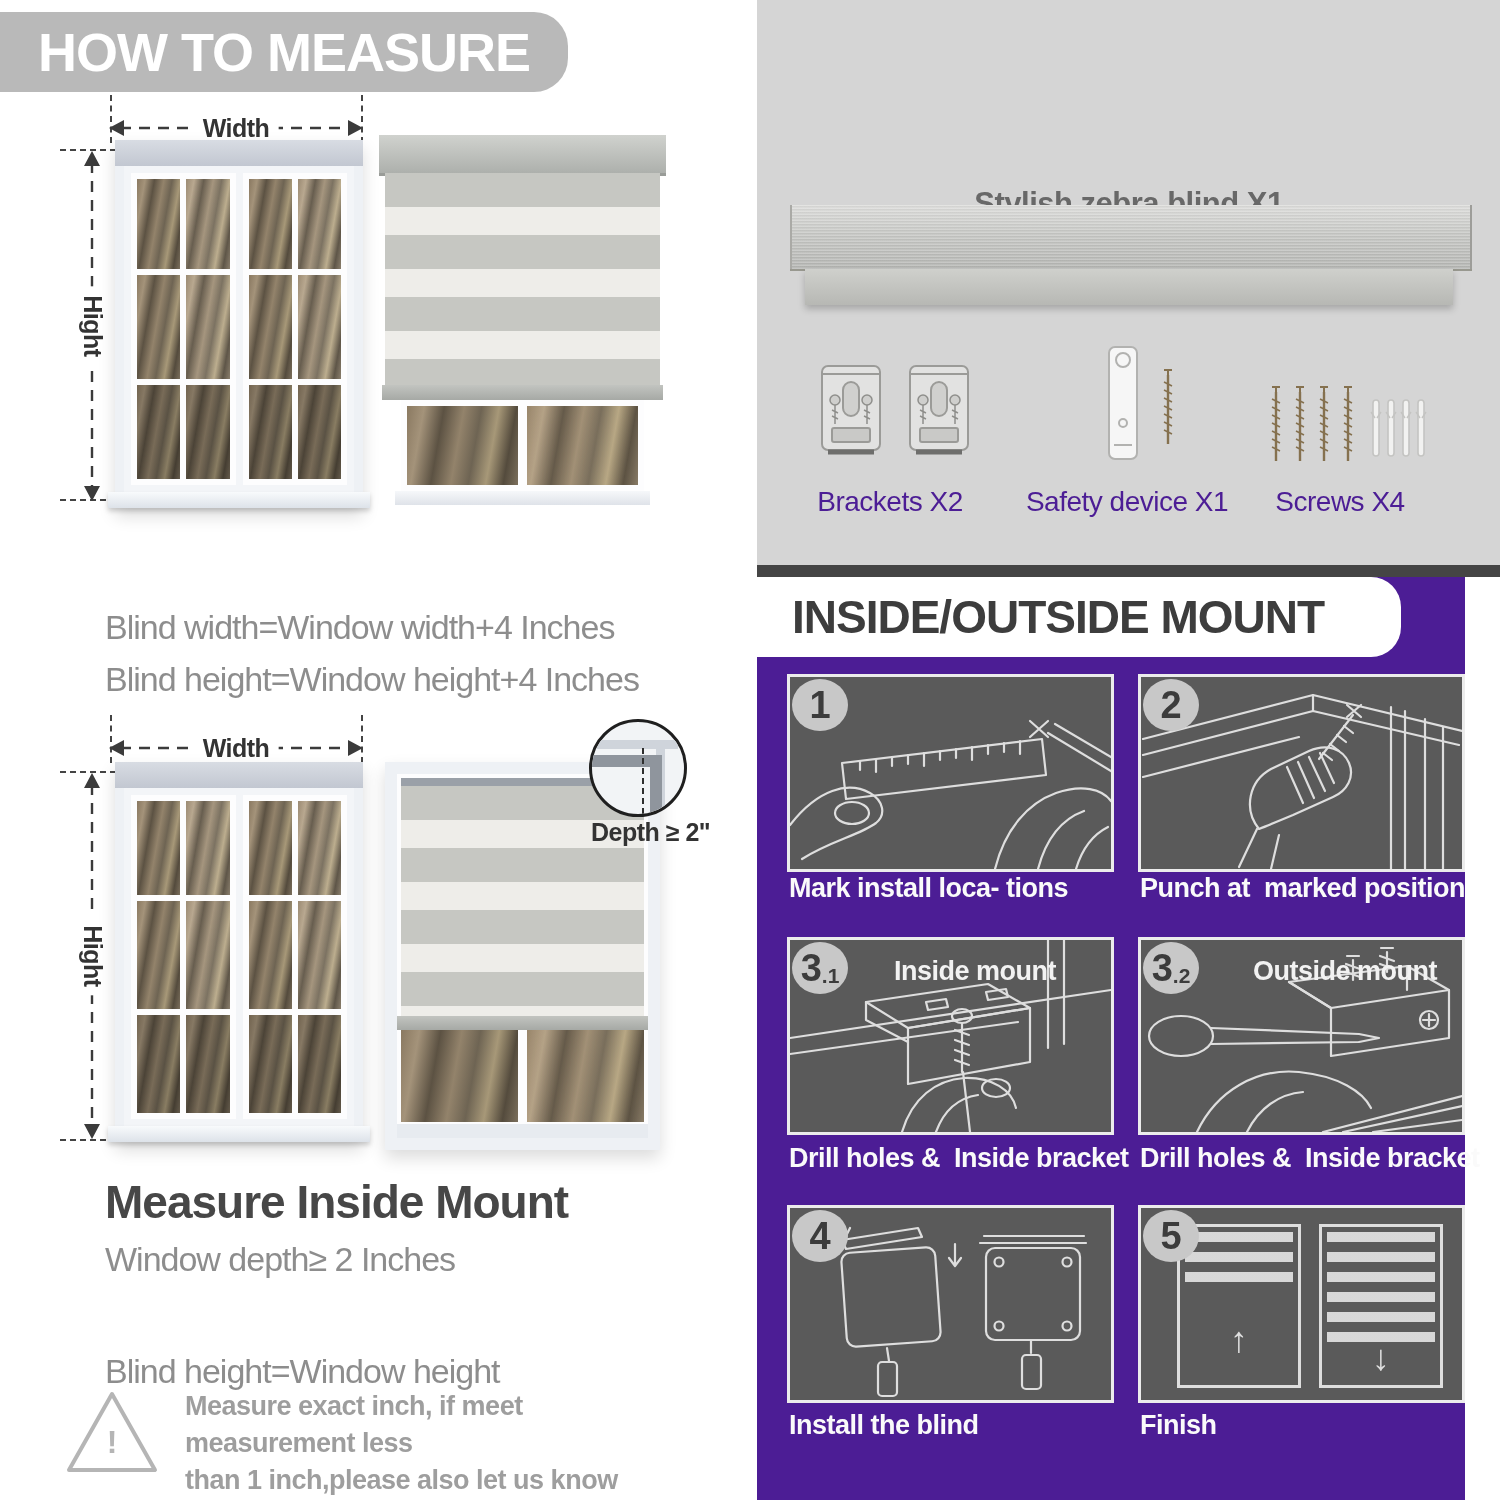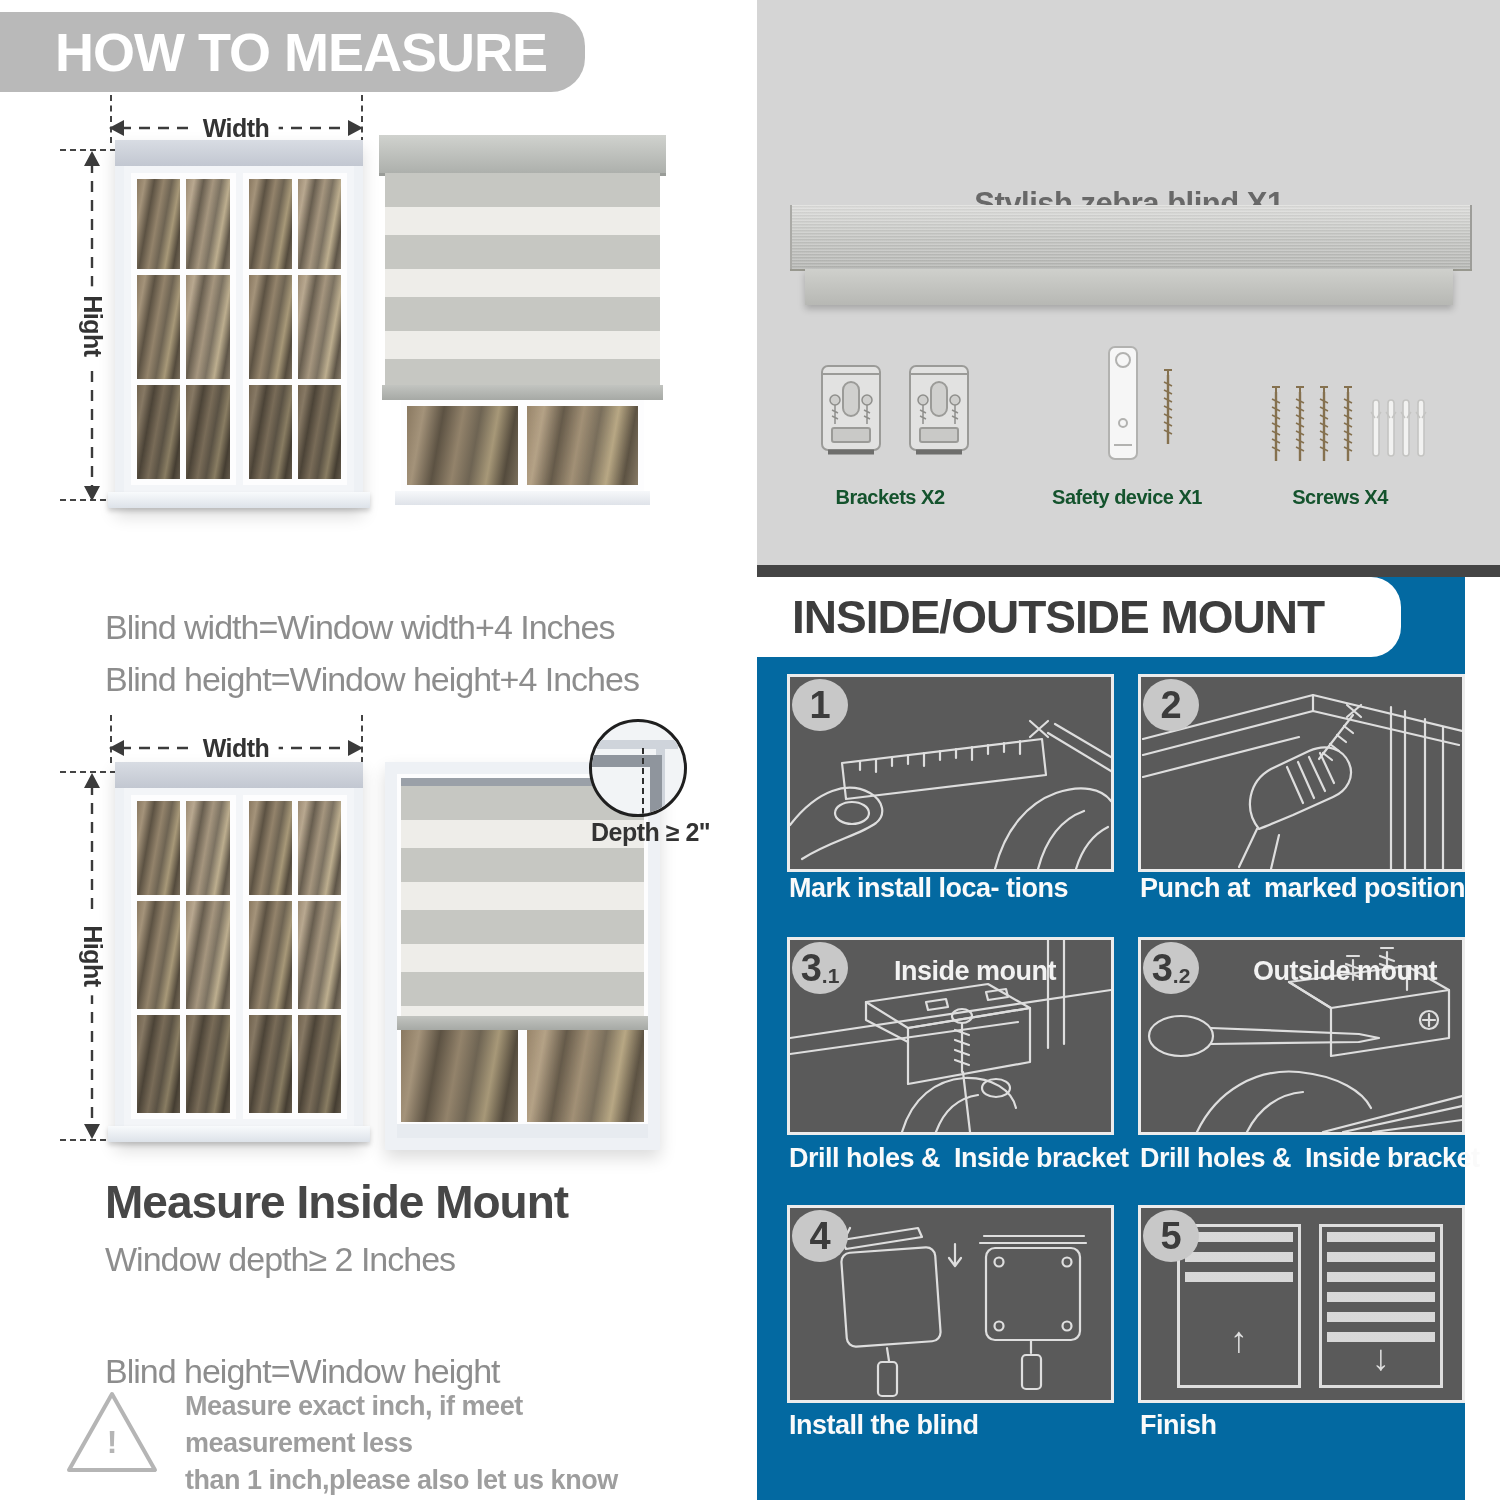--- a/index.html
+++ b/index.html
@@ -2,21 +2,21 @@
 <html><head>
 <meta charset="utf-8">
 <style>
   html,body{margin:0;padding:0;background:#fff;}
   .c{position:relative;width:1500px;height:1500px;background:#fff;overflow:hidden;
      font-family:"Liberation Sans",sans-serif;}
   .ab{position:absolute;}
   
   .pill{display:flex;align-items:center;font-weight:bold;letter-spacing:-1px;}
   .pill-measure{left:0;top:12px;width:530px;height:80px;background:#b9b9b9;color:#fff;
-     border-radius:0 34px 34px 0;padding-left:55px;font-size:54px;}
+     border-radius:0 34px 34px 0;padding-left:38px;font-size:54px;}
   .pill-included{left:0;top:12px;width:511px;height:80px;background:#fff;color:#cbcbcb;
      border-radius:0 28px 28px 0;padding-left:78px;font-size:46px;}
   .pill-mount{left:0;top:12px;width:609px;height:80px;background:#fff;color:#3d3d3d;
      border-radius:0 30px 30px 0;padding-left:35px;font-size:46px;}
   
   .h2{font-size:46px;font-weight:bold;color:#474747;letter-spacing:-1px;white-space:pre;}
   .spec{font-size:34px;font-weight:normal;color:#8d8d8d;letter-spacing:-1px;white-space:pre;}
   .warn-text{width:500px;font-size:27px;font-weight:bold;color:#9e9e9e;line-height:37px;
      white-space:pre-line;letter-spacing:-0.5px;}
   .bang{width:100px;text-align:center;font-size:32px;font-weight:bold;color:#b5b5b5;}
@@ -46,23 +46,23 @@
   .botrail{background:linear-gradient(#c2c4c0,#a6a9a5);}
   
   .panel-light{left:757px;top:0;width:743px;height:565px;background:#d5d5d5;}
   .blind-title{width:678px;text-align:center;font-size:31px;font-weight:bold;color:#686868;
      letter-spacing:-0.5px;margin-top:44px;}
   .rail-main{background:linear-gradient(180deg,#dcdcda 0%,#c6c7c4 45%,#b4b5b2 100%);
      border-left:2px solid #aaaaa6;border-right:2px solid #9d9d99;box-shadow:0 2px 0 #98988f;}
   .rail-main:after{content:'';position:absolute;inset:0;
      background:repeating-linear-gradient(0deg,rgba(255,255,255,.22) 0 1px,rgba(0,0,0,.03) 2px 3px);}
   .rail-sub{background:linear-gradient(#cfd0cc,#b7b8b4);box-shadow:0 4px 7px rgba(0,0,0,.22);}
-  .item-label{font-size:20px;font-weight:bold;color:#14532d;text-align:center;letter-spacing:-0.5px;}
-  
-  .panel-dark{left:757px;top:565px;width:708px;height:935px;background:#0369a1;}
+  .item-label{font-size:28px;font-weight:normal;color:#4c1d95;text-align:center;letter-spacing:-0.5px;}
+  
+  .panel-dark{left:757px;top:565px;width:708px;height:935px;background:#4c1d95;}
   .dark-strip{left:0;top:0;width:743px;height:12px;background:#454545;}
   .step{width:327px;height:198px;border:3px solid #ececec;box-sizing:border-box;background:#5a5a5a;}
   .badge{position:absolute;left:2px;top:2px;width:56px;height:52px;border-radius:50%;
      background:#c8c8c8;color:#3c3c3c;display:flex;align-items:center;justify-content:center;
      font-weight:bold;font-size:38px;}
   .badge .sub{font-size:21px;margin-top:16px;}
   .step-title{position:absolute;left:104px;top:16px;font-size:27px;font-weight:bold;color:#f2f2f2;
      letter-spacing:-0.5px;white-space:pre;}
   .cap{font-size:27px;font-weight:bold;color:#fafafa;letter-spacing:-0.5px;white-space:pre;}
   .art{position:absolute;left:0;top:0;width:321px;height:192px;}

